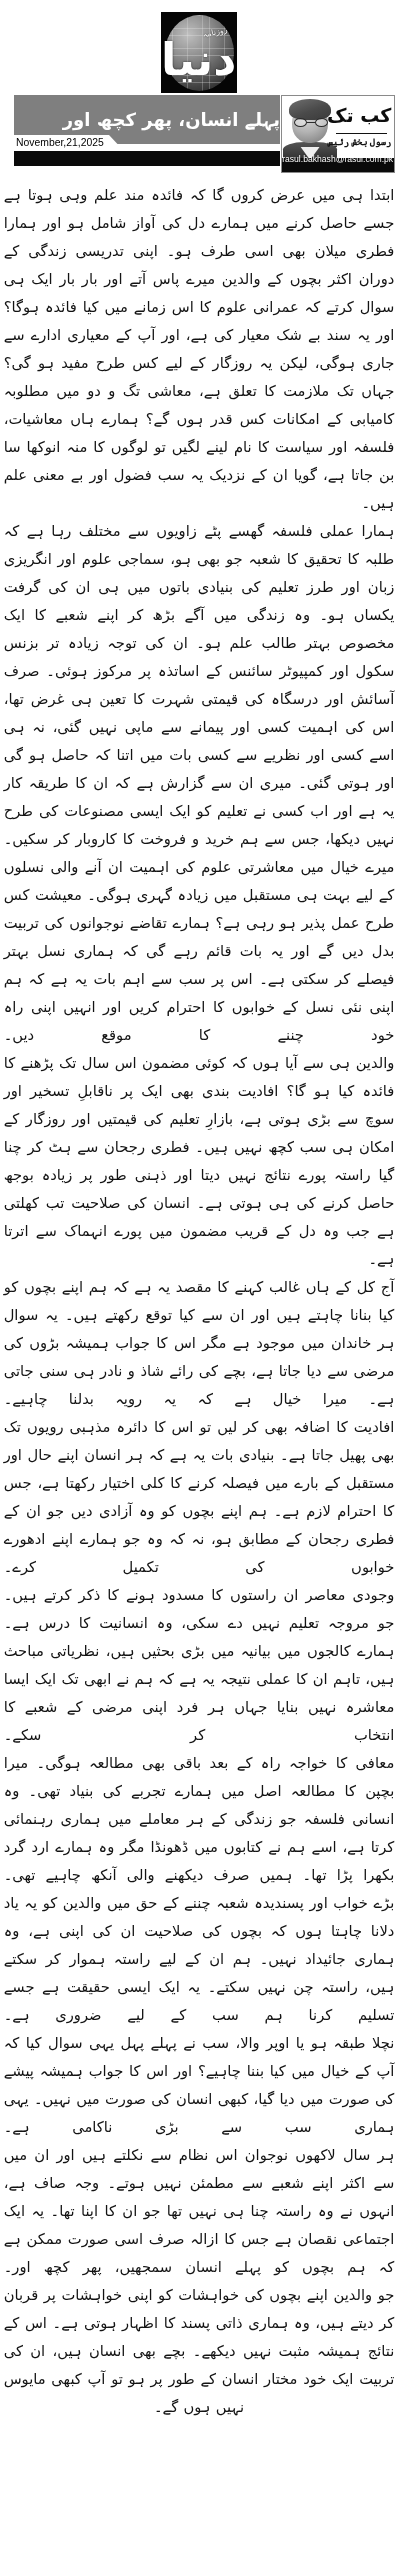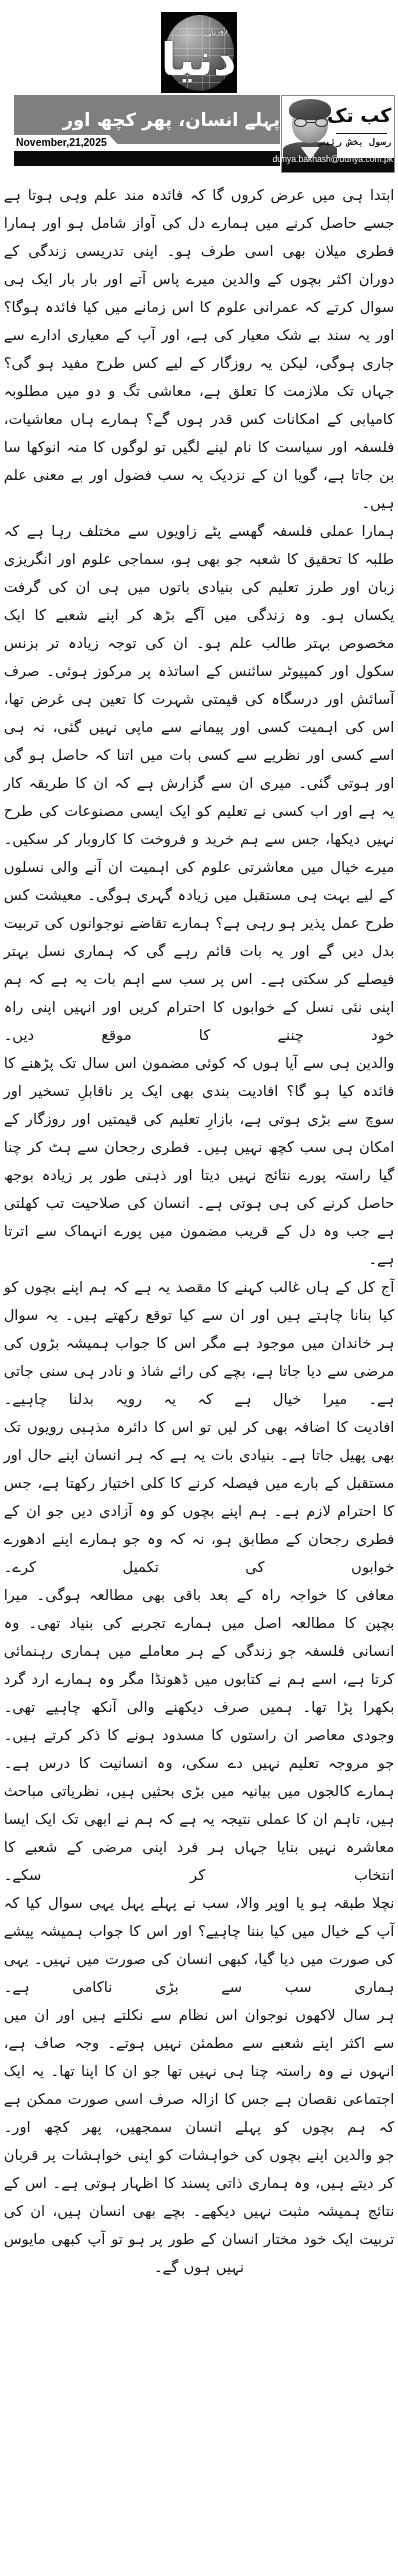--- a/index.html
+++ b/index.html
@@ -136,21 +136,21 @@
     clip-path: polygon(0 0, 95px 0, 110px 16px, 0 16px);
     z-index: 2;
   }
   .date-text {
     position: absolute;
     left: 16px;
     top: 42px;
     z-index: 3;
     font-family: "Liberation Sans", sans-serif;
     font-size: 10.4px;
-    font-weight: 700;
+    font-weight: 400;
     color: #000;
     direction: ltr;
     letter-spacing: 0;
     white-space: nowrap;
   }
   .black-band {
     position: absolute;
     left: 14px;
     top: 56px;
     width: 266px;
@@ -186,21 +186,21 @@
     color: #0d0d0d;
     white-space: nowrap;
   }
   .col-rule {
     width: 51px;
     height: 1.2px;
     background: #111;
     margin: 1.2px auto 2.5px auto;
   }
   .col-author {
-    font-family: Liberation Mono, monospace;
+    font-family: Liberation Serif, serif;
     font-size: 9.2px;
     font-weight: 600;
     line-height: 13.5px;
     color: #141414;
     white-space: nowrap;
   }
   
   .portrait {
     position: absolute;
     left: 0;
@@ -332,29 +332,30 @@
           <span class="r"></span>
       </div>
     </div>
     <div class="colbox-left">
       <div class="col-name">کب تک</div>
       <div class="col-rule"></div>
       <div class="col-author">رسول بخش رئیس</div>
     </div>
     <div class="email-bar"></div>
   </div>
-  <div class="email-text">dunya.bakhash@dunya.com.pk</div>
+  <div class="email-text">rasul.bakhash@rasul.com.pk</div>
 </div>
 
 <div class="article" id="article-body">
     <p>ابتدا ہی میں عرض کروں گا کہ فائدہ مند علم وہی ہوتا ہے جسے حاصل کرنے میں ہمارے دل کی آواز شامل ہو اور ہمارا فطری میلان بھی اسی طرف ہو۔ اپنی تدریسی زندگی کے دوران اکثر بچوں کے والدین میرے پاس آتے اور بار بار ایک ہی سوال کرتے کہ عمرانی علوم کا اس زمانے میں کیا فائدہ ہوگا؟ اور یہ سند بے شک معیار کی ہے، اور آپ کے معیاری ادارے سے جاری ہوگی، لیکن یہ روزگار کے لیے کس طرح مفید ہو گی؟ جہاں تک ملازمت کا تعلق ہے، معاشی تگ و دو میں مطلوبہ کامیابی کے امکانات کس قدر ہوں گے؟ ہمارے ہاں معاشیات، فلسفہ اور سیاست کا نام لینے لگیں تو لوگوں کا منہ انوکھا سا بن جاتا ہے، گویا ان کے نزدیک یہ سب فضول اور بے معنی علم ہیں۔</p>
     <p>ہمارا عملی فلسفہ گھسے پٹے زاویوں سے مختلف رہا ہے کہ طلبہ کا تحقیق کا شعبہ جو بھی ہو، سماجی علوم اور انگریزی زبان اور طرز تعلیم کی بنیادی باتوں میں ہی ان کی گرفت یکساں ہو۔ وہ زندگی میں آگے بڑھ کر اپنے شعبے کا ایک مخصوص بہتر طالب علم ہو۔ ان کی توجہ زیادہ تر بزنس سکول اور کمپیوٹر سائنس کے اساتذہ پر مرکوز ہوئی۔ صرف آسائش اور درسگاہ کی قیمتی شہرت کا تعین ہی غرض تھا، اس کی اہمیت کسی اور پیمانے سے ماپی نہیں گئی، نہ ہی اسے کسی اور نظریے سے کسی بات میں اتنا کہ حاصل ہو گی اور ہوتی گئی۔ میری ان سے گزارش ہے کہ ان کا طریقہ کار یہ ہے اور اب کسی نے تعلیم کو ایک ایسی مصنوعات کی طرح نہیں دیکھا، جس سے ہم خرید و فروخت کا کاروبار کر سکیں۔</p>
     <p>میرے خیال میں معاشرتی علوم کی اہمیت ان آنے والی نسلوں کے لیے بہت ہی مستقبل میں زیادہ گہری ہوگی۔ معیشت کس طرح عمل پذیر ہو رہی ہے؟ ہمارے تقاضے نوجوانوں کی تربیت بدل دیں گے اور یہ بات قائم رہے گی کہ ہماری نسل بہتر فیصلے کر سکتی ہے۔ اس پر سب سے اہم بات یہ ہے کہ ہم اپنی نئی نسل کے خوابوں کا احترام کریں اور انہیں اپنی راہ خود چننے کا موقع دیں۔</p>
     <p>والدین ہی سے آیا ہوں کہ کوئی مضمون اس سال تک پڑھنے کا فائدہ کیا ہو گا؟ افادیت بندی بھی ایک پر ناقابلِ تسخیر اور سوچ سے بڑی ہوتی ہے، بازارِ تعلیم کی قیمتیں اور روزگار کے امکان ہی سب کچھ نہیں ہیں۔ فطری رجحان سے ہٹ کر چنا گیا راستہ پورے نتائج نہیں دیتا اور ذہنی طور پر زیادہ بوجھ حاصل کرنے کی ہی ہوتی ہے۔ انسان کی صلاحیت تب کھلتی ہے جب وہ دل کے قریب مضمون میں پورے انہماک سے اترتا ہے۔</p>
     <p>آج کل کے ہاں غالب کہنے کا مقصد یہ ہے کہ ہم اپنے بچوں کو کیا بنانا چاہتے ہیں اور ان سے کیا توقع رکھتے ہیں۔ یہ سوال ہر خاندان میں موجود ہے مگر اس کا جواب ہمیشہ بڑوں کی مرضی سے دیا جاتا ہے، بچے کی رائے شاذ و نادر ہی سنی جاتی ہے۔ میرا خیال ہے کہ یہ رویہ بدلنا چاہیے۔</p>
     <p>افادیت کا اضافہ بھی کر لیں تو اس کا دائرہ مذہبی رویوں تک بھی پھیل جاتا ہے۔ بنیادی بات یہ ہے کہ ہر انسان اپنے حال اور مستقبل کے بارے میں فیصلہ کرنے کا کلی اختیار رکھتا ہے، جس کا احترام لازم ہے۔ ہم اپنے بچوں کو وہ آزادی دیں جو ان کے فطری رجحان کے مطابق ہو، نہ کہ وہ جو ہمارے اپنے ادھورے خوابوں کی تکمیل کرے۔</p>
+    <p>وجودی معاصر ان راستوں کا مسدود ہونے کا ذکر کرتے ہیں۔ جو مروجہ تعلیم نہیں دے سکی، وہ انسانیت کا درس ہے۔ ہمارے کالجوں میں بیانیہ میں بڑی بحثیں ہیں، نظریاتی مباحث ہیں، تاہم ان کا عملی نتیجہ یہ ہے کہ ہم نے ابھی تک ایک ایسا معاشرہ نہیں بنایا جہاں ہر فرد اپنی مرضی کے شعبے کا انتخاب کر سکے۔</p>
     <p>معافی کا خواجہ راہ کے بعد باقی بھی مطالعہ ہوگی۔ میرا بچپن کا مطالعہ اصل میں ہمارے تجربے کی بنیاد تھی۔ وہ انسانی فلسفہ جو زندگی کے ہر معاملے میں ہماری رہنمائی کرتا ہے، اسے ہم نے کتابوں میں ڈھونڈا مگر وہ ہمارے ارد گرد بکھرا پڑا تھا۔ ہمیں صرف دیکھنے والی آنکھ چاہیے تھی۔</p>
-    <p>وجودی معاصر ان راستوں کا مسدود ہونے کا ذکر کرتے ہیں۔ جو مروجہ تعلیم نہیں دے سکی، وہ انسانیت کا درس ہے۔ ہمارے کالجوں میں بیانیہ میں بڑی بحثیں ہیں، نظریاتی مباحث ہیں، تاہم ان کا عملی نتیجہ یہ ہے کہ ہم نے ابھی تک ایک ایسا معاشرہ نہیں بنایا جہاں ہر فرد اپنی مرضی کے شعبے کا انتخاب کر سکے۔</p>
+    <p>بڑے خواب اور پسندیدہ شعبہ چننے کے حق میں والدین کو یہ یاد دلانا چاہتا ہوں کہ بچوں کی صلاحیت ان کی اپنی ہے، وہ ہماری جائیداد نہیں۔ ہم ان کے لیے راستہ ہموار کر سکتے ہیں، راستہ چن نہیں سکتے۔ یہ ایک ایسی حقیقت ہے جسے تسلیم کرنا ہم سب کے لیے ضروری ہے۔</p>
     <p>نچلا طبقہ ہو یا اوپر والا، سب نے پہلے پہل یہی سوال کیا کہ آپ کے خیال میں کیا بننا چاہیے؟ اور اس کا جواب ہمیشہ پیشے کی صورت میں دیا گیا، کبھی انسان کی صورت میں نہیں۔ یہی ہماری سب سے بڑی ناکامی ہے۔</p>
     <p>ہر سال لاکھوں نوجوان اس نظام سے نکلتے ہیں اور ان میں سے اکثر اپنے شعبے سے مطمئن نہیں ہوتے۔ وجہ صاف ہے، انہوں نے وہ راستہ چنا ہی نہیں تھا جو ان کا اپنا تھا۔ یہ ایک اجتماعی نقصان ہے جس کا ازالہ صرف اسی صورت ممکن ہے کہ ہم بچوں کو پہلے انسان سمجھیں، پھر کچھ اور۔</p>
     <p class="last">جو والدین اپنے بچوں کی خواہشات کو اپنی خواہشات پر قربان کر دیتے ہیں، وہ ہماری ذاتی پسند کا اظہار ہوتی ہے۔ اس کے نتائج ہمیشہ مثبت نہیں دیکھے۔ بچے بھی انسان ہیں، ان کی تربیت ایک خود مختار انسان کے طور پر ہو تو آپ کبھی مایوس نہیں ہوں گے۔</p>
   </div>
 
 
 </body></html>

